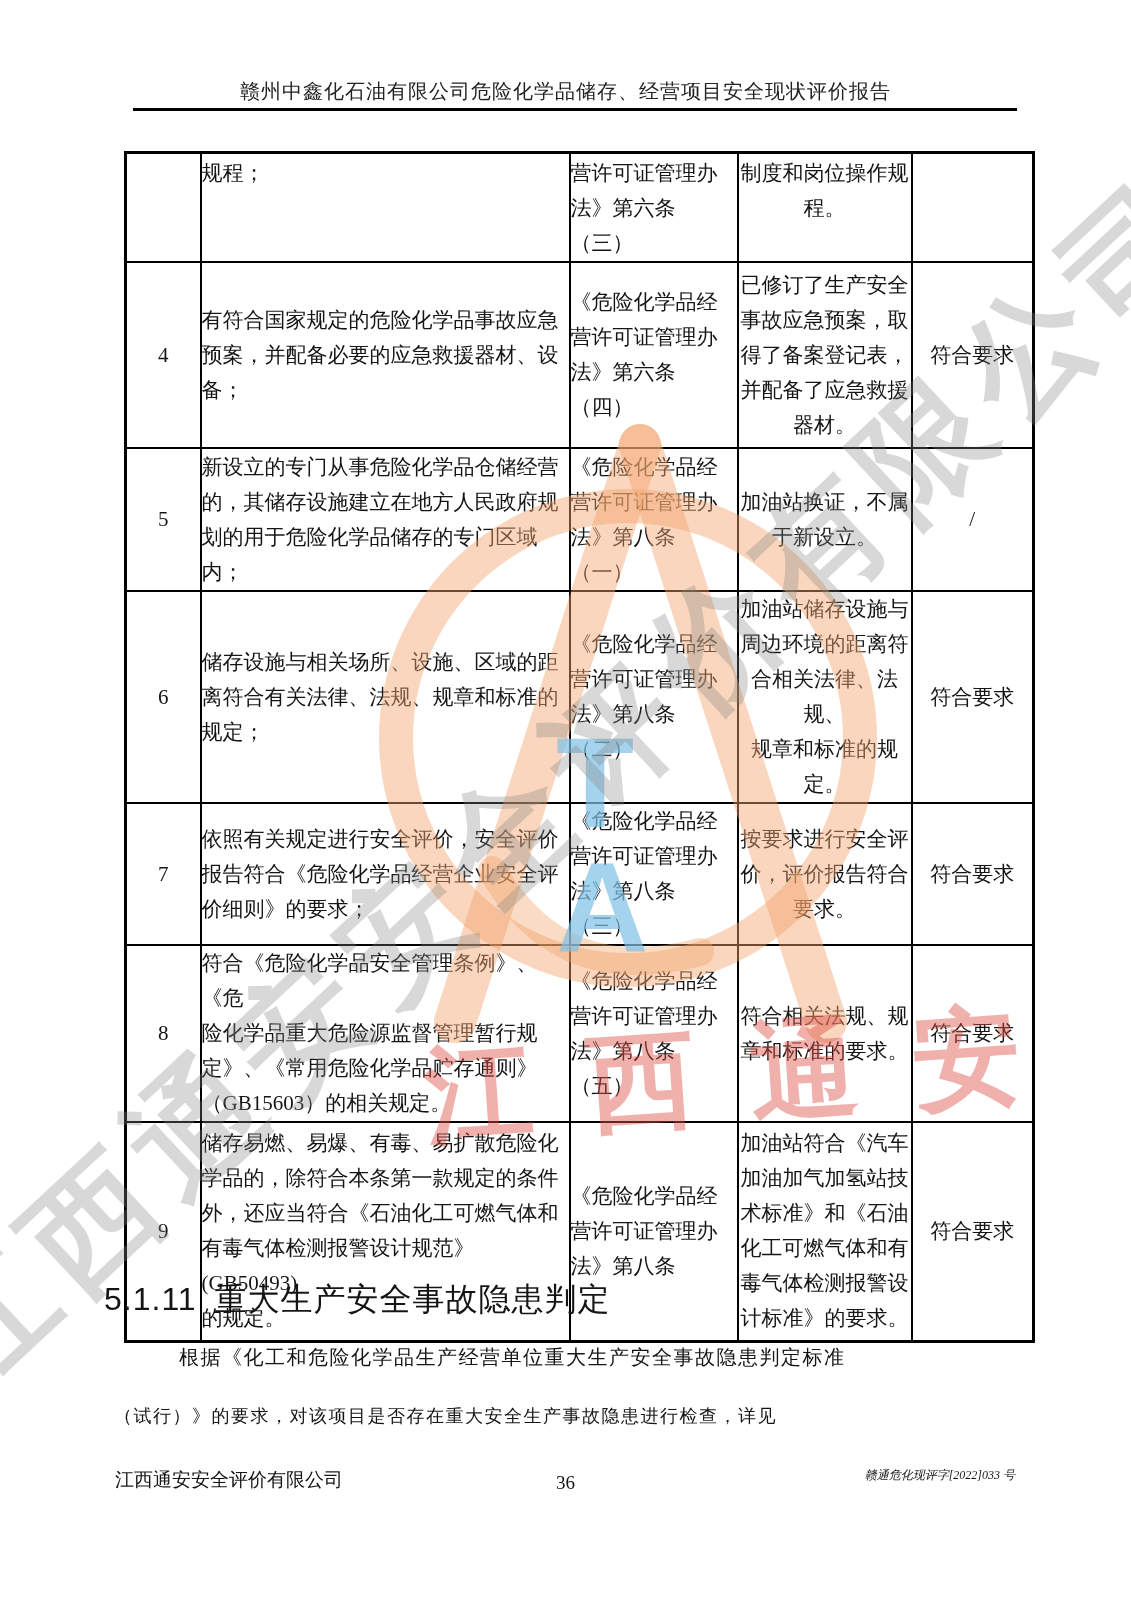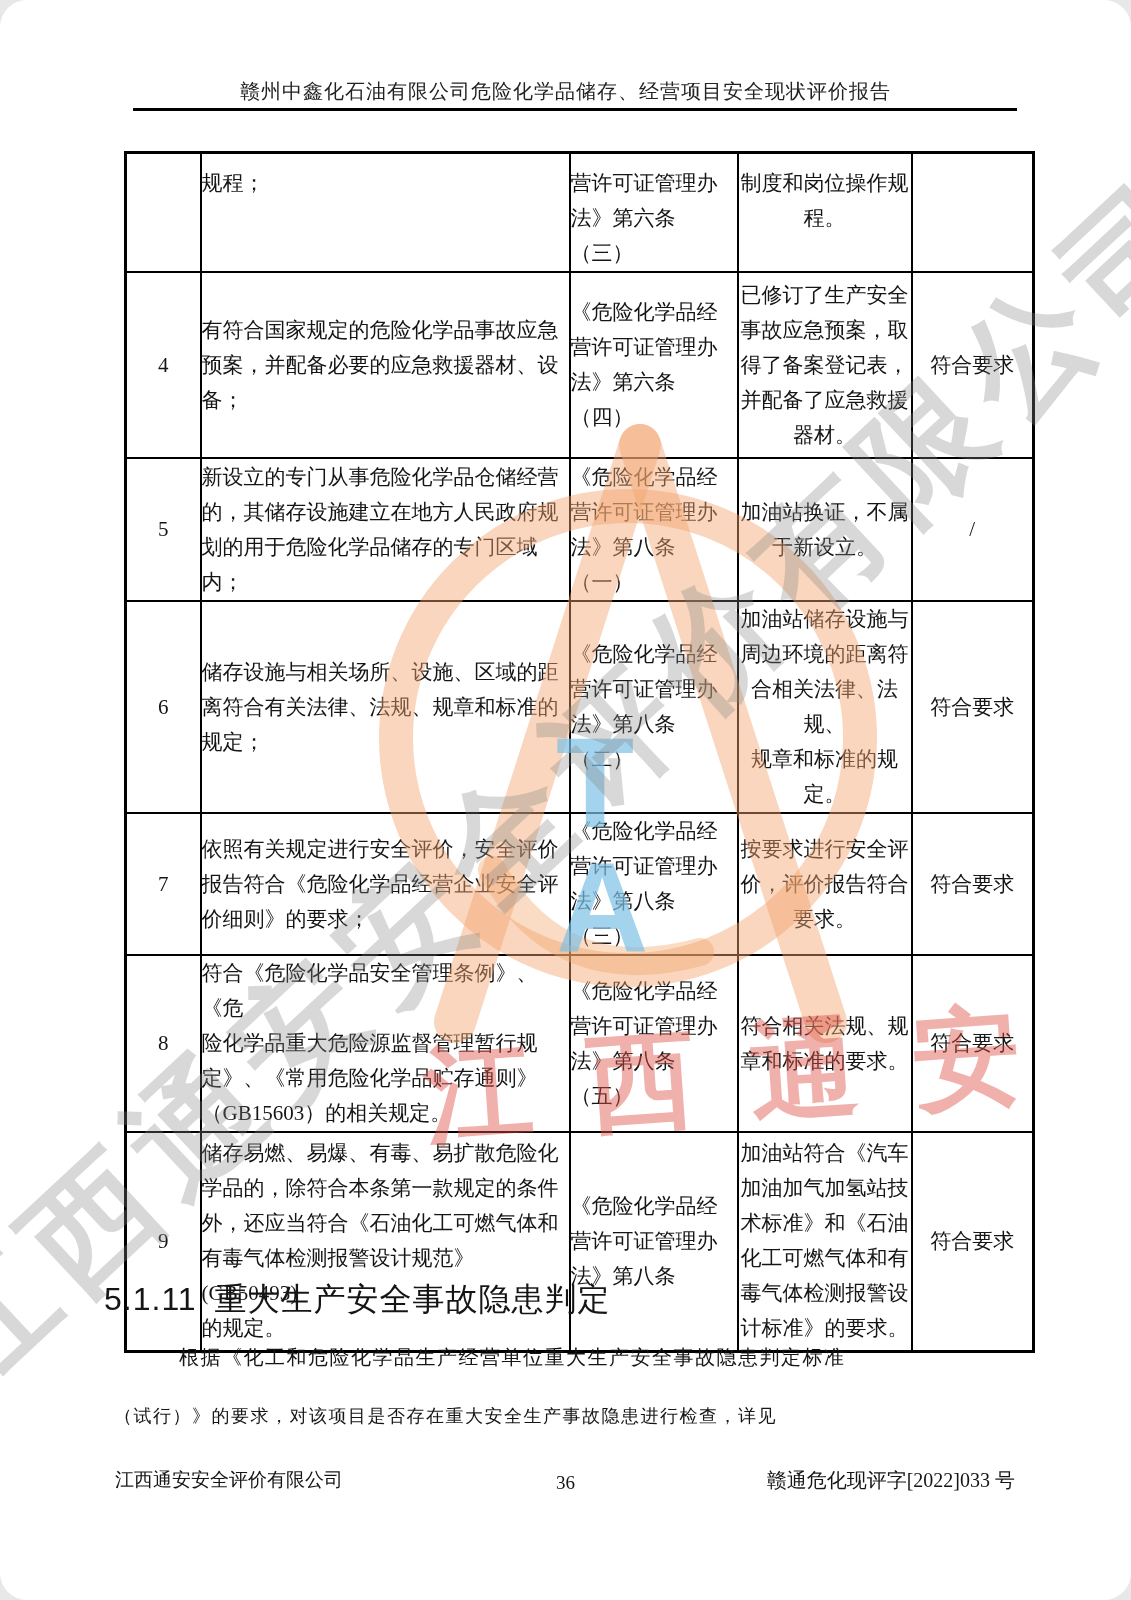--- a/index.html
+++ b/index.html
@@ -4,21 +4,20 @@
 <style>
   html,body{margin:0;padding:0;background:#e8e8e8;}
   .page{
     position:relative;
     width:1131px;height:1600px;
     margin:0 auto;
     background:#ffffff;
     overflow:hidden;
     font-family:"Liberation Serif","DejaVu Serif",serif;
     color:#151515;
-    border-radius:27px;
   }
   
   .header-title{
     position:absolute;left:0;right:0;top:78px;
     text-align:center;
     font-size:20px;letter-spacing:1px;color:#222;
   }
   .header-rule{
     position:absolute;left:133px;top:108px;width:884px;height:3px;
     background:#000;
@@ -43,21 +42,21 @@
   td.c3{padding-left:6px;padding-right:2px;text-align:left;}
   td.c4{padding-left:10px;padding-right:2px;text-align:center;}
   td.c5{text-align:center;}
   tr.hr0{height:73px;}
   tr.hr1{height:186px;}
   tr.hr2{height:143px;}
   tr.hr3{height:183px;}
   tr.hr4{height:107px;}
   tr.hr5{height:144px;}
   tr.hr6{height:219px;}
-  tr.toprow td{vertical-align:top;padding-top:12px;}
+  tr.toprow td{vertical-align:top;padding-top:2px;}
   
   .check-result{
     position:absolute;left:178px;top:1216px;
     font-size:24px;letter-spacing:1px;z-index:1;
   }
   .section-heading{
     position:absolute;left:104px;top:1278px;
     font-family:"Liberation Sans","DejaVu Sans",sans-serif;
     font-weight:normal;font-size:32px;letter-spacing:1px;z-index:1;
   }
@@ -66,21 +65,21 @@
     position:absolute;left:179px;top:1344px;
     font-size:20px;letter-spacing:1.5px;z-index:1;
   }
   .para-line2{
     position:absolute;left:114px;top:1404px;
     font-size:18px;letter-spacing:1.5px;z-index:1;
   }
   
   .footer-company{position:absolute;left:115px;top:1467px;font-size:19px;z-index:1;}
   .footer-page{position:absolute;left:0;right:0;top:1472px;text-align:center;font-size:19px;z-index:1;}
-  .footer-doc{position:absolute;right:116px;top:1467px;font-size:20px;z-index:1;}
+  .footer-doc{position:absolute;right:116px;top:1467px;font-size:12px;z-index:1;font-style:italic;}
   
   .wm-layer{position:absolute;inset:0;z-index:5;pointer-events:none;}
   .wm-ring-svg{position:absolute;left:0;top:0;}
   .wm-blue-letters{
     position:absolute;left:556px;top:720px;
     font-family:"Liberation Sans","DejaVu Sans",sans-serif;
     font-weight:bold;font-size:128px;line-height:0.98;
     width:0.85em;word-break:break-all;
     color:rgba(125,193,230,0.7);
   }

